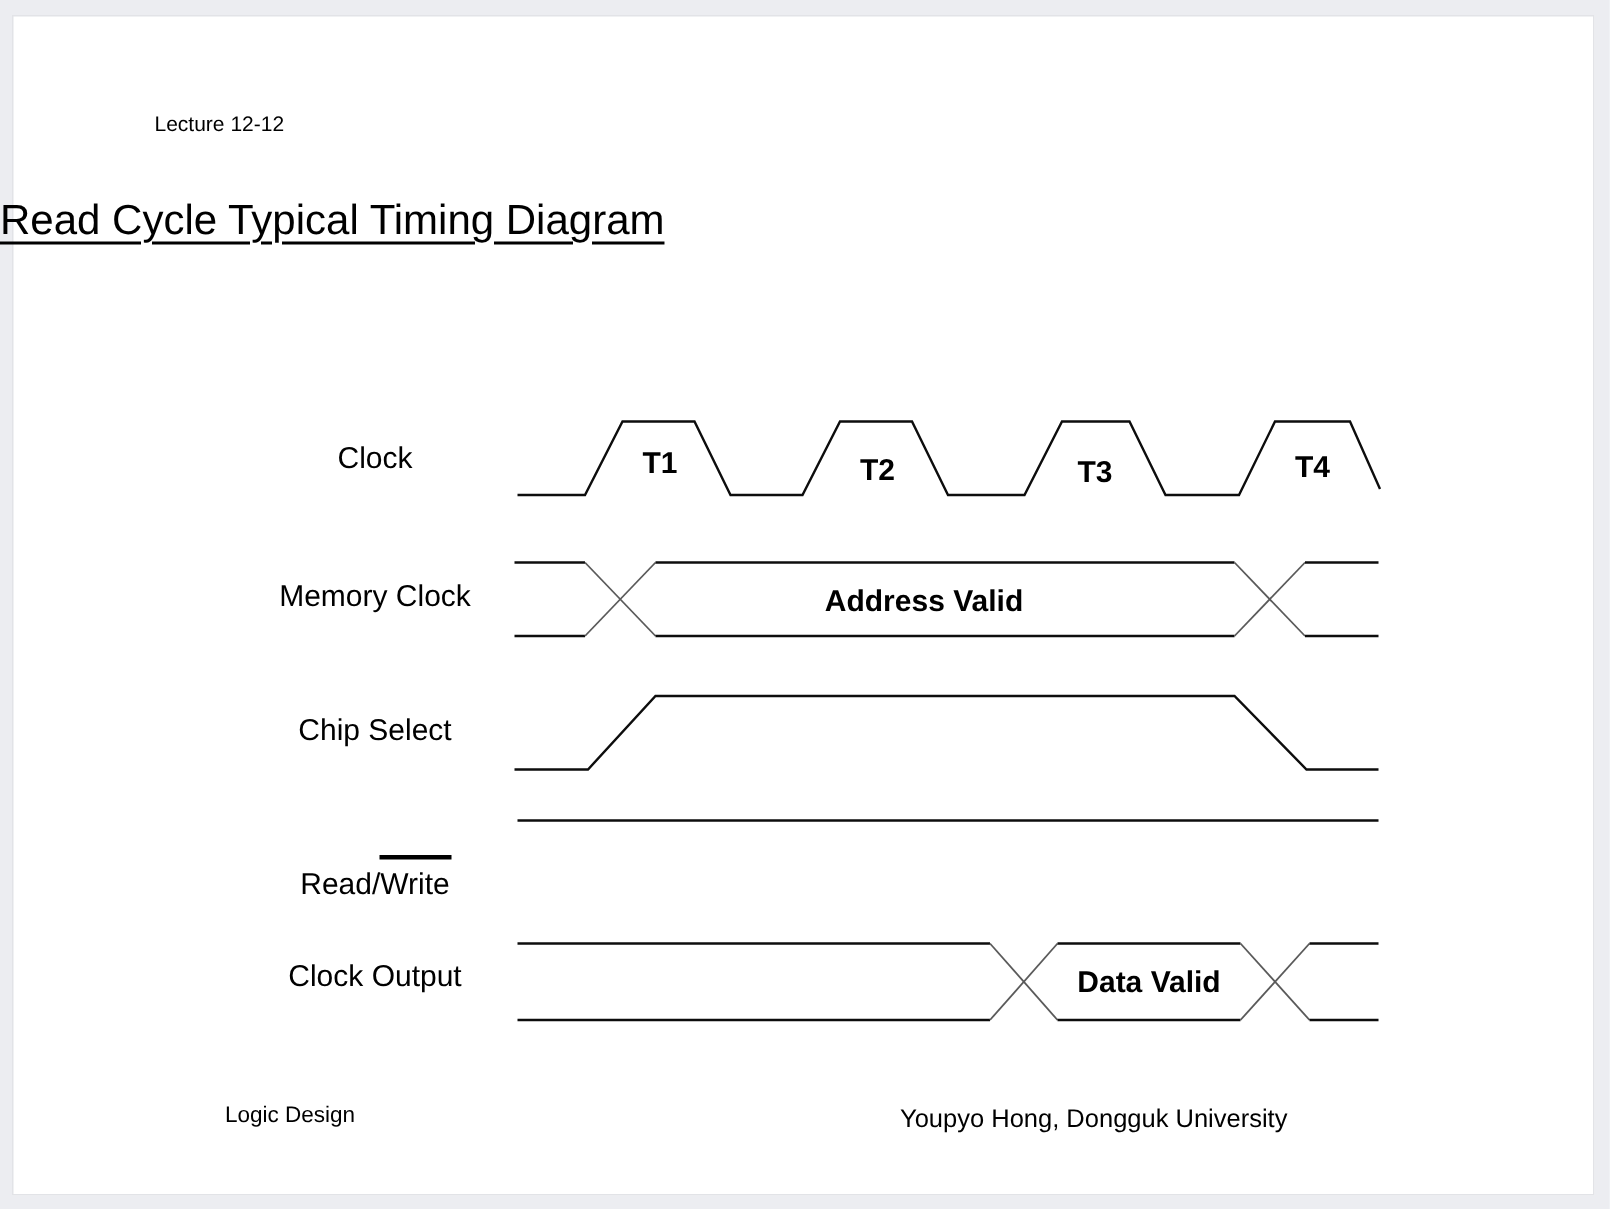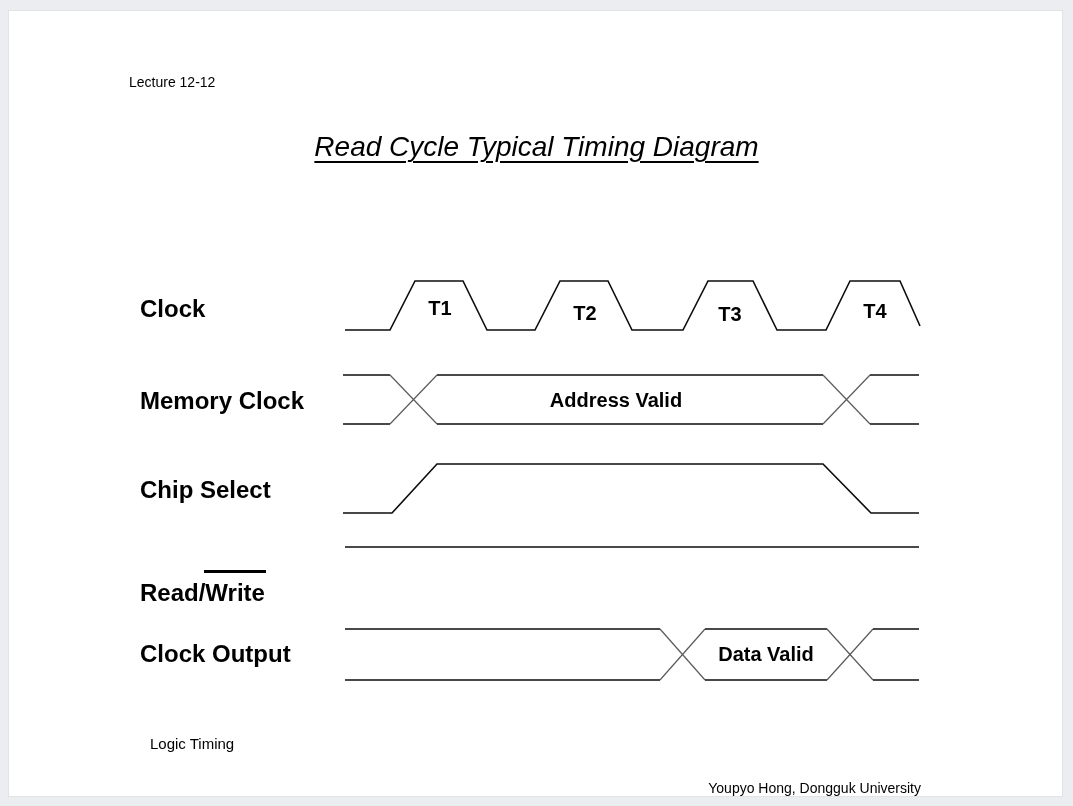--- a/index.html
+++ b/index.html
@@ -22,44 +22,41 @@
     border: 1px solid #e2e3e7;
     box-sizing: border-box;
   }
   .lecture-label {
     position: absolute;
     left: 103px;
     top: 74px;
     font-size: 14px;
     color: #000;
     white-space: nowrap;
-    margin-left: 26px;
   }
   .slide-title {
     position: absolute;
     left: 0;
     top: 131px;
     width: 1073px;
-    text-align: center;
     font-size: 28px;
     color: #000;
-    font-style: italic;
   }
   .slide-title span {
     text-decoration: underline;
     text-decoration-thickness: 2px;
     text-underline-offset: 5px;
   }
   .sig-label {
     position: absolute;
     left: 140px;
     width: 220px;
-    text-align: left;
-    font-size: 24px;
-    font-weight: bold;
+    text-align: center;
+    font-size: 20px;
+    font-weight: normal;
     color: #000;
     white-space: nowrap;
   }
   .overlined {
     position: relative;
     display: inline-block;
   }
   .overlined::before {
     content: "";
     position: absolute;
@@ -97,24 +94,23 @@
     left: 150px;
     top: 735px;
     font-size: 15px;
     white-space: nowrap;
   }
   .footer-right {
     position: absolute;
     left: 600px;
     top: 736px;
     width: 321px;
-    text-align: right;
-    font-size: 14px;
+    text-align: left;
+    font-size: 17px;
     white-space: nowrap;
-    margin-top: 44px;
   }
 </style>
 </head>
 <body>
 
 <div class="page"></div>
 
 <div class="lecture-label">Lecture 12-12</div>
 
 <div class="slide-title"><span>Read Cycle Typical Timing Diagram</span></div>
@@ -166,14 +162,14 @@
     <line x1="368" y1="418" x2="490" y2="418"></line>
     <line class="xline" x1="490" y1="367" x2="536" y2="418"></line>
     <line class="xline" x1="490" y1="418" x2="536" y2="367"></line>
     <line x1="536" y1="367" x2="582" y2="367"></line>
     <line x1="536" y1="418" x2="582" y2="418"></line>
     <text x="429" y="399">Data Valid</text>
   </g>
 
 </svg>
 
-<div class="footer-left">Logic Timing</div>
+<div class="footer-left">Logic Design</div>
 <div class="footer-right">Youpyo Hong, Dongguk University</div>
 
 </body></html>

